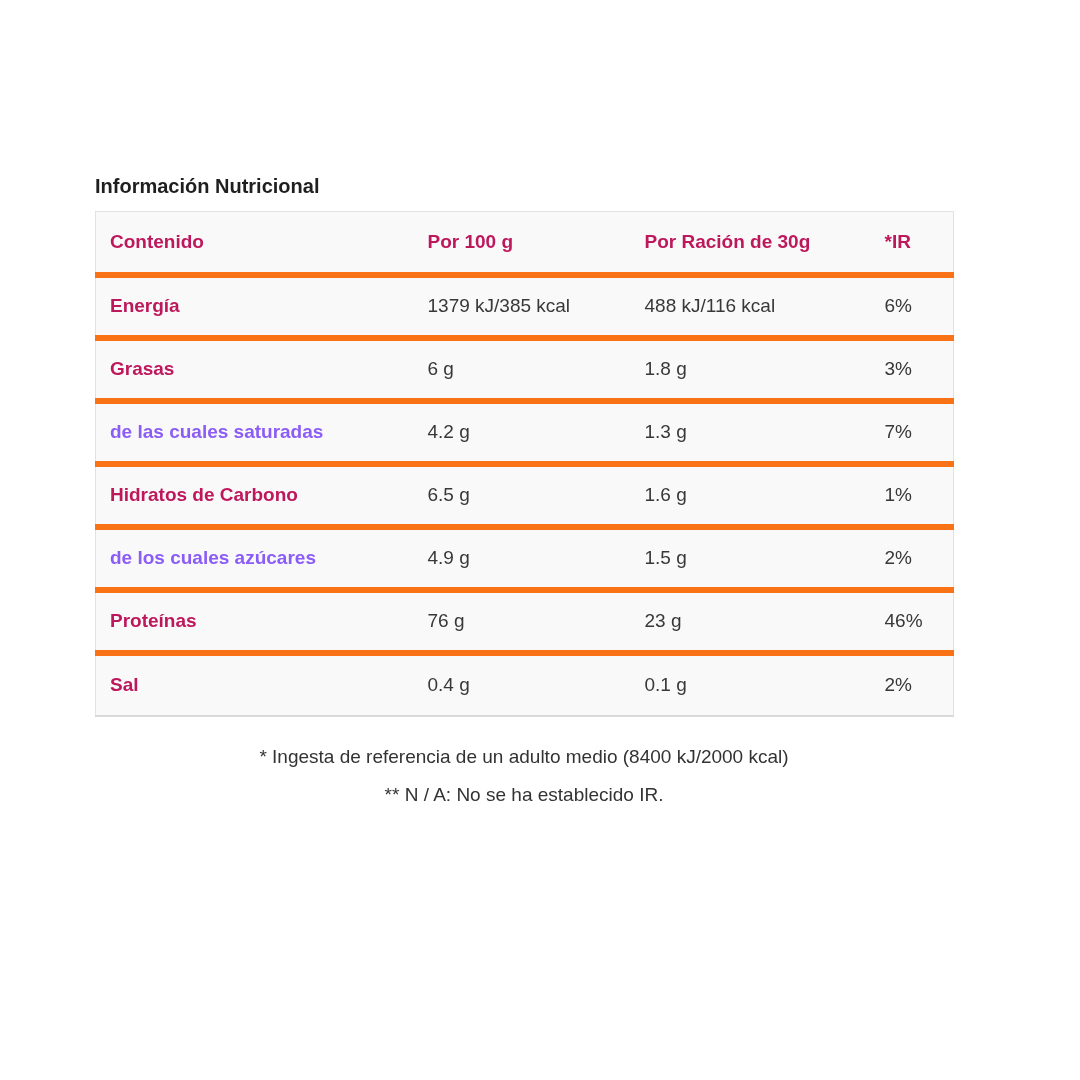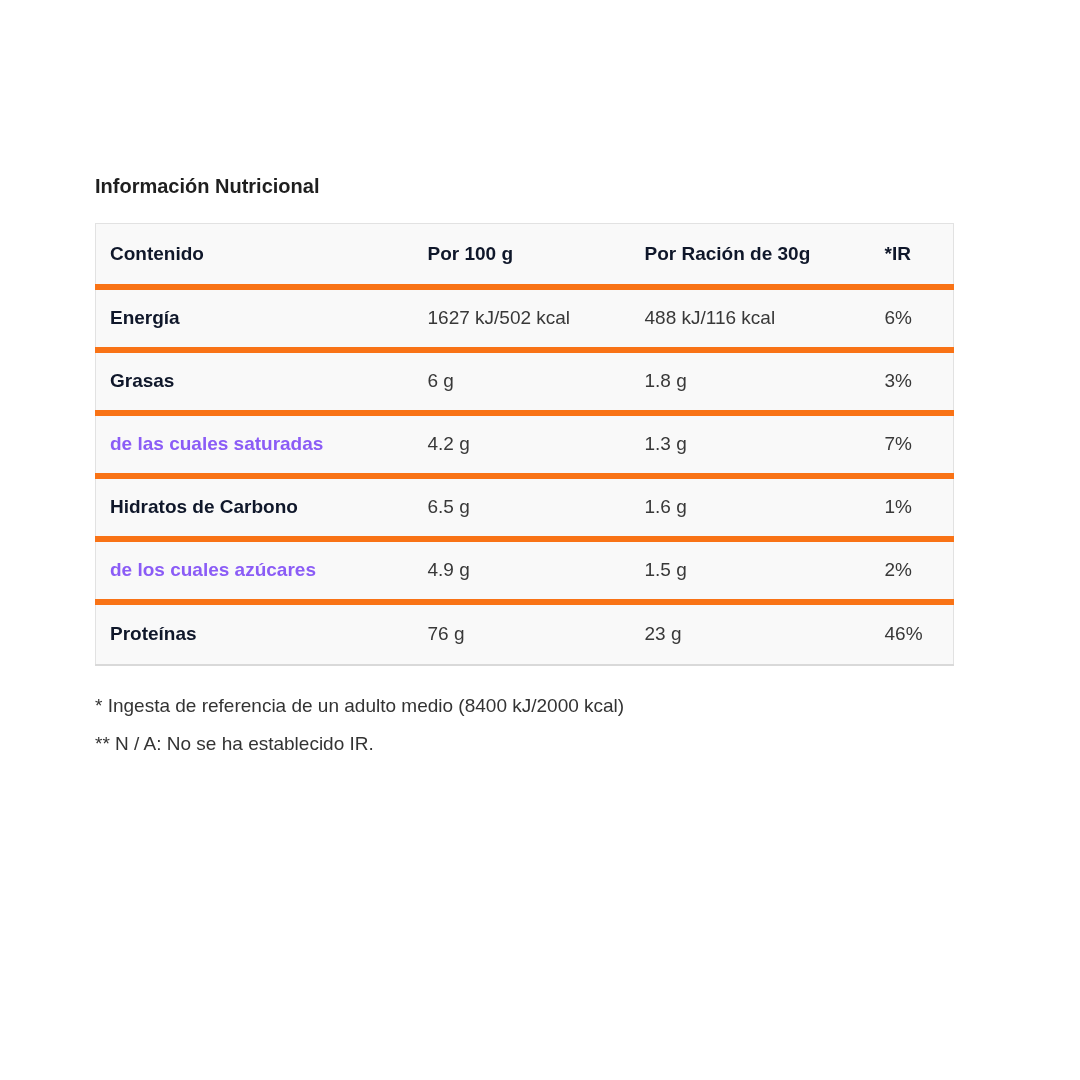--- a/index.html
+++ b/index.html
@@ -14,21 +14,21 @@
     position: absolute;
     left: 95px;
     top: 176px;
     width: 858px;
   }
   .title {
     font-size: 20px;
     font-weight: bold;
     color: #1f1f1f;
     line-height: 20px;
-    margin-bottom: 27px;
+    margin-bottom: 15px;
   }
   table.nutri {
     width: 858px;
     border-collapse: collapse;
     table-layout: fixed;
     background: #f9f9f9;
     border: 1px solid #e2e2e2;
     border-bottom: 2px solid #d9d9d9;
   }
   col.c1 { width: 318px; }
@@ -41,35 +41,35 @@
     vertical-align: middle;
     text-align: left;
     padding-left: 14px;
     font-size: 19px;
     white-space: nowrap;
     overflow: hidden;
   }
   table.nutri tr:first-child th { border-top: none; }
   th.hdr, td.lbl-bold {
     font-weight: bold;
-    color: #0f172a;
+    color: #be185d;
   }
   td.lbl-sub {
     font-weight: bold;
     color: #8b5cf6;
     padding-left: 43px;
   }
   td.val {
     font-weight: normal;
     color: #383838;
   }
   .footnotes {
     margin-top: 21px;
     width: 858px;
-    text-align: left;
+    text-align: center;
     font-size: 19px;
     color: #333333;
     line-height: 38px;
   }
 </style>
 </head>
 <body>
 
 <div class="content">
 
@@ -84,21 +84,21 @@
     </colgroup>
     <tbody>
         <tr>
       <th class="hdr">Contenido</th>
       <th class="hdr">Por 100 g</th>
       <th class="hdr">Por Ración de 30g</th>
       <th class="hdr">*IR</th>
     </tr>
     <tr>
       <td class="lbl-bold">Energía</td>
-      <td class="val">1627 kJ/502 kcal</td>
+      <td class="val">1379 kJ/385 kcal</td>
       <td class="val">488 kJ/116 kcal</td>
       <td class="val">6%</td>
     </tr>
     <tr>
       <td class="lbl-bold">Grasas</td>
       <td class="val">6 g</td>
       <td class="val">1.8 g</td>
       <td class="val">3%</td>
     </tr>
     <tr>
@@ -118,20 +118,26 @@
       <td class="val">4.9 g</td>
       <td class="val">1.5 g</td>
       <td class="val">2%</td>
     </tr>
     <tr>
       <td class="lbl-bold">Proteínas</td>
       <td class="val">76 g</td>
       <td class="val">23 g</td>
       <td class="val">46%</td>
     </tr>
+    <tr>
+      <td class="lbl-bold">Sal</td>
+      <td class="val">0.4 g</td>
+      <td class="val">0.1 g</td>
+      <td class="val">2%</td>
+    </tr>
   </tbody>
     </table>
 
   <div class="footnotes">
     <div>* Ingesta de referencia de un adulto medio (8400 kJ/2000 kcal)</div>
     <div>** N / A: No se ha establecido IR.</div>
   </div>
 
 </div>
 

